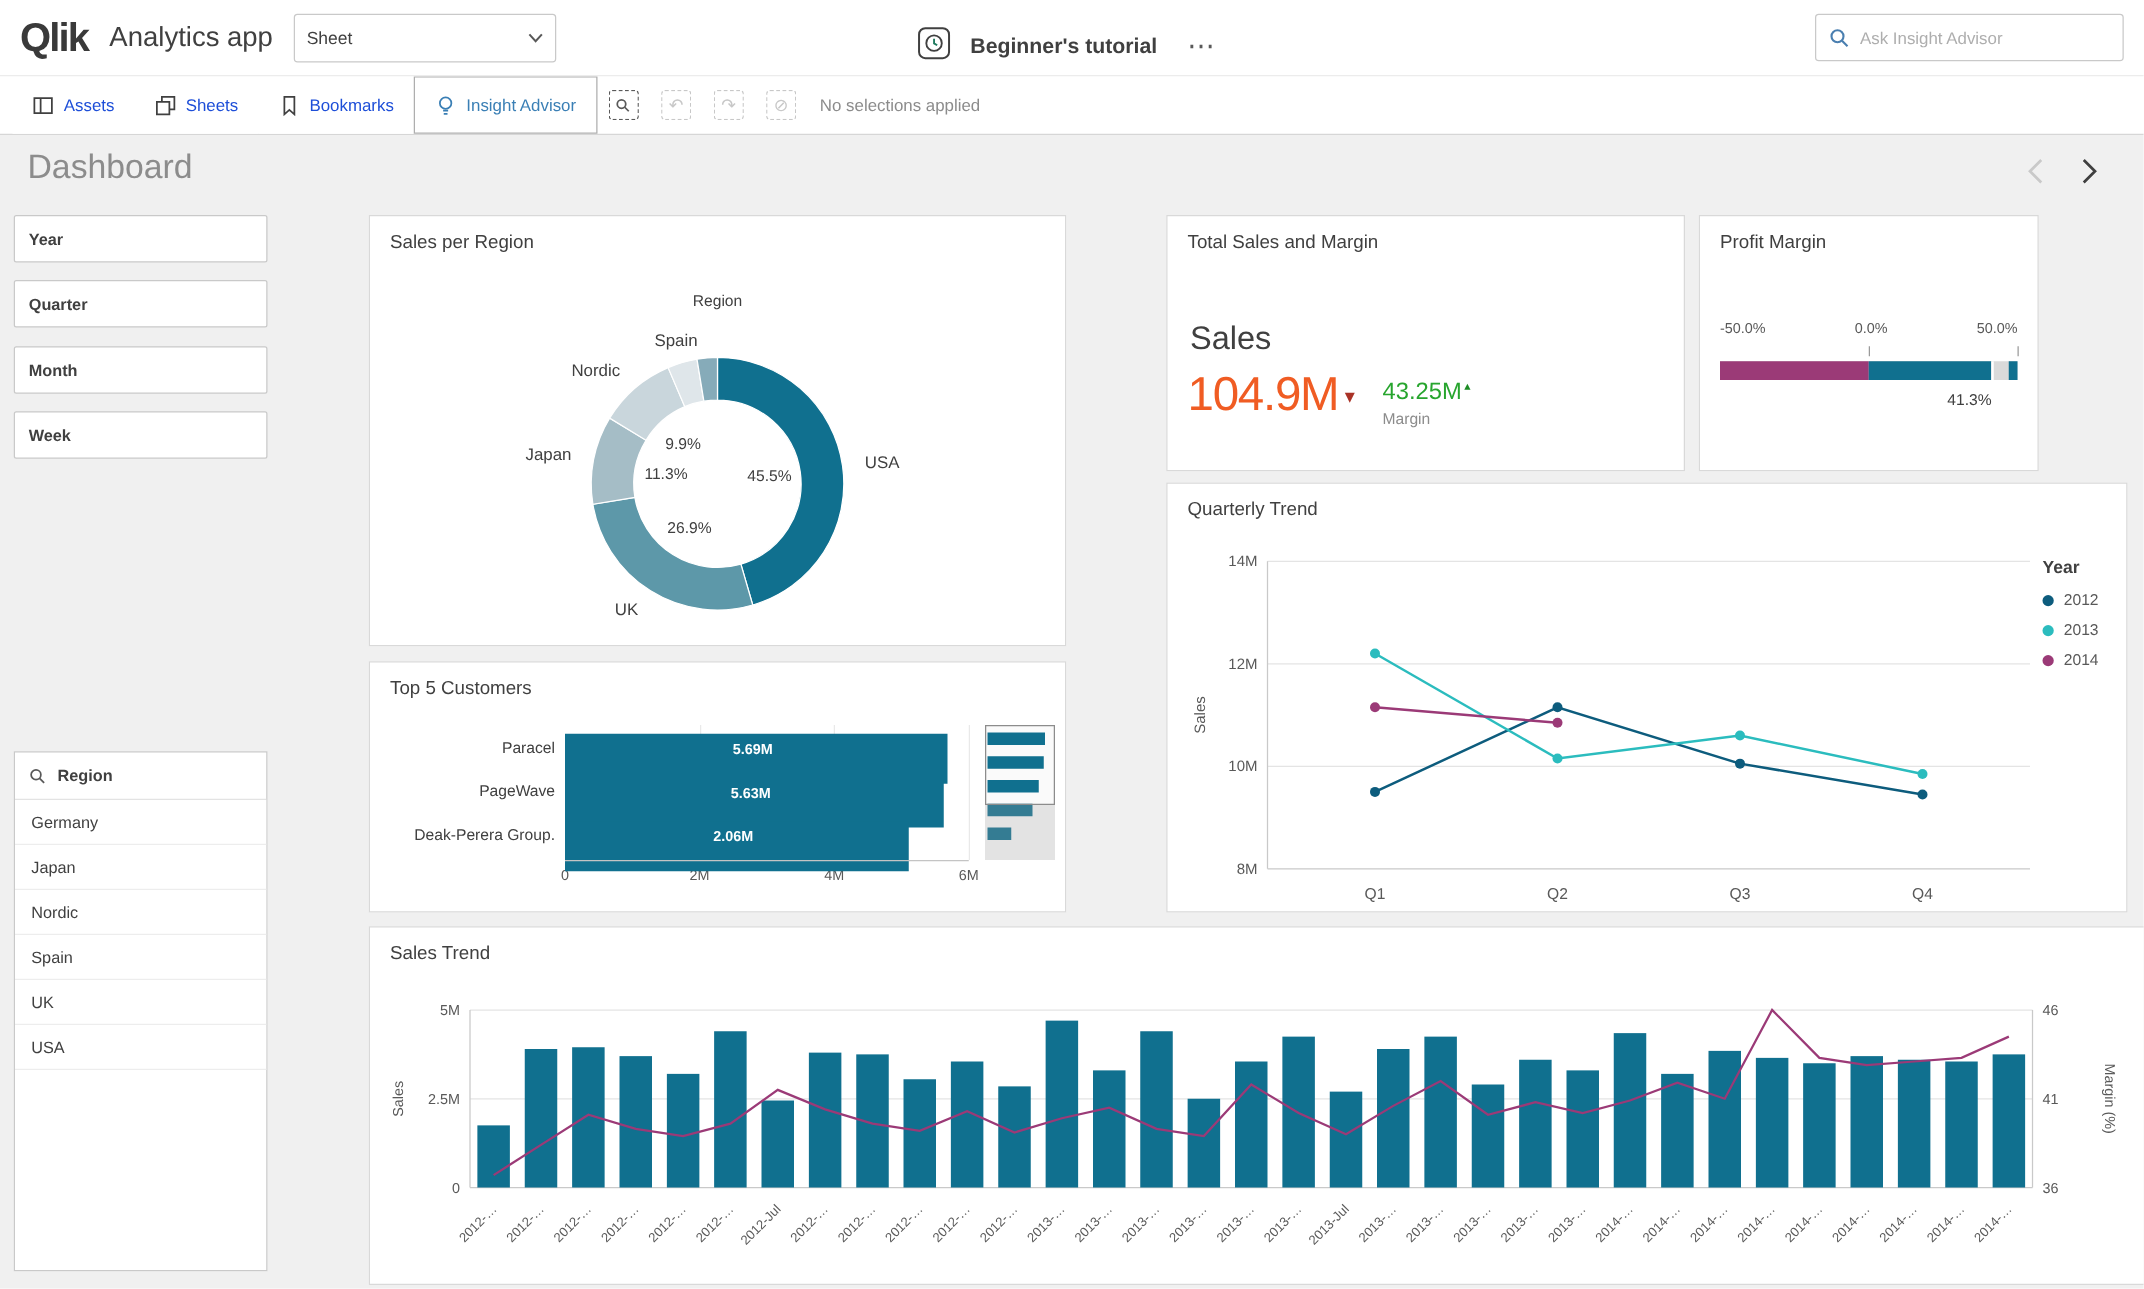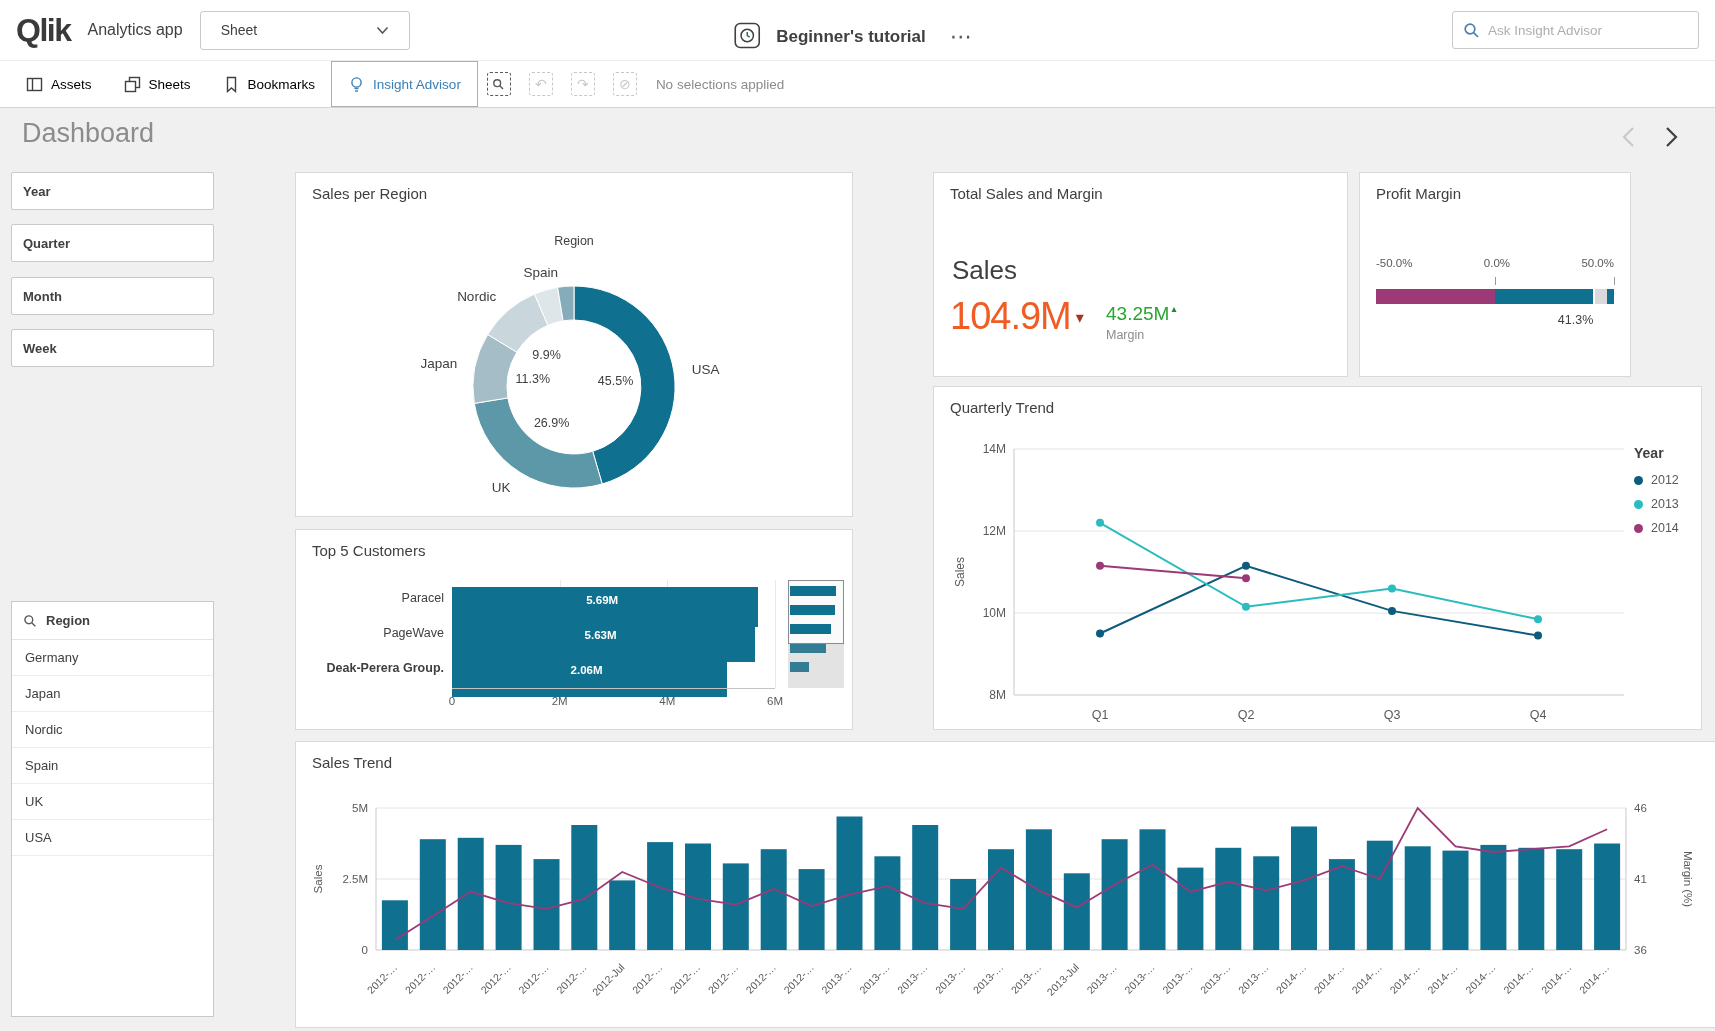--- a/index.html
+++ b/index.html
@@ -5,39 +5,39 @@
   * { margin:0; padding:0; box-sizing:border-box; }
   html,body { width:1715px; height:1031px; overflow:hidden; background:#fff;
     font-family:"Liberation Sans", sans-serif; color:#404040; }
   svg { font-family:"Liberation Sans", sans-serif; }
 
   
   .topbar { height:61px; display:flex; align-items:center; justify-content:space-between;
     padding:0 16px; background:#fff; position:relative; border-bottom:1px solid #ececec; }
   .topbar-left { display:flex; align-items:center; gap:17px; }
   .logo { font-size:32px; font-weight:bold; color:#3a3a3a; letter-spacing:-1.5px; cursor:pointer; }
-  .app-title { font-size:16px; color:#404040; }
+  .app-title { font-size:22px; color:#404040; }
   .sheet-select { width:210px; height:39px; border:1px solid #c9c9c9; border-radius:3px;
-    display:flex; align-items:center; justify-content:space-between; padding:0 20px;
+    display:flex; align-items:center; justify-content:space-between; padding:0 9px;
     font-size:14px; cursor:pointer; background:#fff; }
   .topbar-center { position:absolute; left:50%; top:0; height:74px; transform:translateX(-50%);
     display:flex; align-items:center; gap:16px; }
   .tut-title { font-size:17px; font-weight:bold; }
   .more { font-size:22px; color:#595959; cursor:pointer; padding:0 8px; letter-spacing:2px; }
   .search-box { width:247px; height:38px; border:1px solid #c9c9c9; border-radius:3px;
     display:flex; align-items:center; gap:8px; padding:0 10px; background:#fff; }
   .search-box input { border:none; outline:none; flex:1; font-size:13.5px;
     font-family:"Liberation Sans", sans-serif; color:#404040; }
   .search-box input::placeholder { color:#aeaeae; }
 
   
   .toolbar { height:47px; display:flex; align-items:center; justify-content:space-between;
     background:#fff; border-bottom:1px solid #d6d6d6; padding:0 10px; }
   .tb-left, .tb-right { display:flex; align-items:center; height:100%; }
-  .tb-item { display:flex; align-items:center; gap:8px; font-size:13.5px; color:#000000;
+  .tb-item { display:flex; align-items:center; gap:8px; font-size:13.5px; color:#1d4ed8;
     padding:0 16px; height:100%; cursor:pointer; background:#fff; }
   .tb-item svg { flex:none; }
   .tb-item.active { border:1px solid #aeaeae; color:#3a7fb5; }
   .tb-iconbtn { width:42px; height:100%; display:flex; align-items:center; justify-content:center; cursor:pointer; }
   .sel-box { width:24px; height:24px; border:1px dashed currentColor; border-radius:3px;
     display:flex; align-items:center; justify-content:center; font-size:14px; }
   .en { color:#595959; } .dis { color:#c8c8c8; }
   .selections-status { font-size:13.5px; color:#8c8c8c; margin-left:10px; }
   .tb-divider { width:1px; height:26px; background:#dcdcdc; margin:0 6px; }
 
@@ -266,21 +266,21 @@
       <div class="t5-grid" style="left: 263.667px;"></div>
       <div class="t5-tick" style="left: 263.667px;">2M</div>
       <div class="t5-grid" style="left: 371.333px;"></div>
       <div class="t5-tick" style="left: 371.333px;">4M</div>
       <div class="t5-grid" style="left: 479px;"></div>
       <div class="t5-tick" style="left: 479px;">6M</div>
       <div class="t5-label" style="top: 61px;">Paracel</div>
       <div class="t5-bar" style="top: 57px; left: 156px; width: 306.312px; background: rgb(16, 112, 143);"><span>5.69M</span></div>
       <div class="t5-label" style="top: 96px;">PageWave</div>
       <div class="t5-bar" style="top: 92px; left: 156px; width: 303.082px; background: rgb(16, 112, 143);"><span>5.63M</span></div>
-      <div class="t5-label" style="top: 131px; font-weight: bold;">Deak-Perera Group.</div>
+      <div class="t5-label" style="top: 131px;">Deak-Perera Group.</div>
       <div class="t5-bar" style="top: 127px; left: 156px; width: 275.088px; background: rgb(16, 112, 143);"><span>2.06M</span></div>
       <div class="t5-axis"></div>
     </section>
 
   <section class="card" id="card-kpi" style="left:933px;top:64px;width:415px;height:205px">
     <div class="card-title">Total Sales and Margin</div>
     <div class="kpi-sales-label">Sales</div>
     <div class="kpi-main">
       <span>104.9M</span><span class="kpi-caret-down">▾</span>
     </div>

